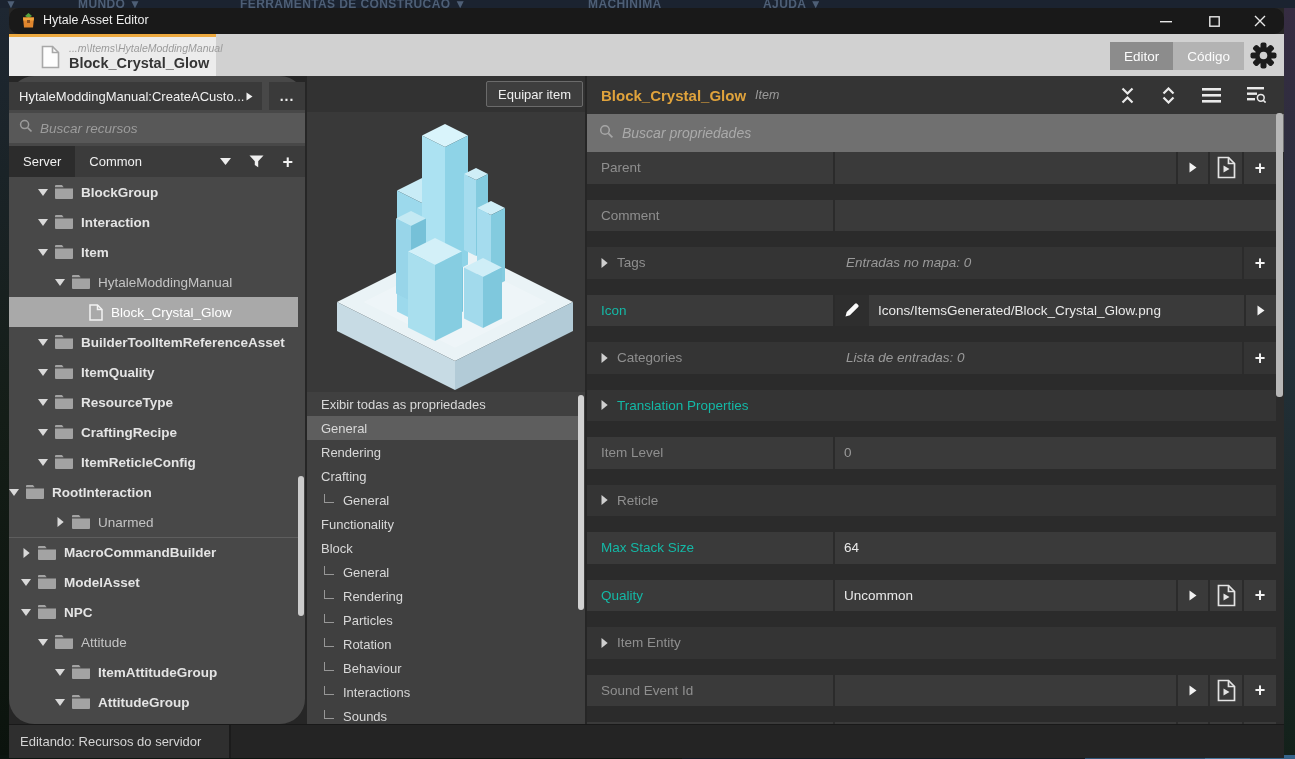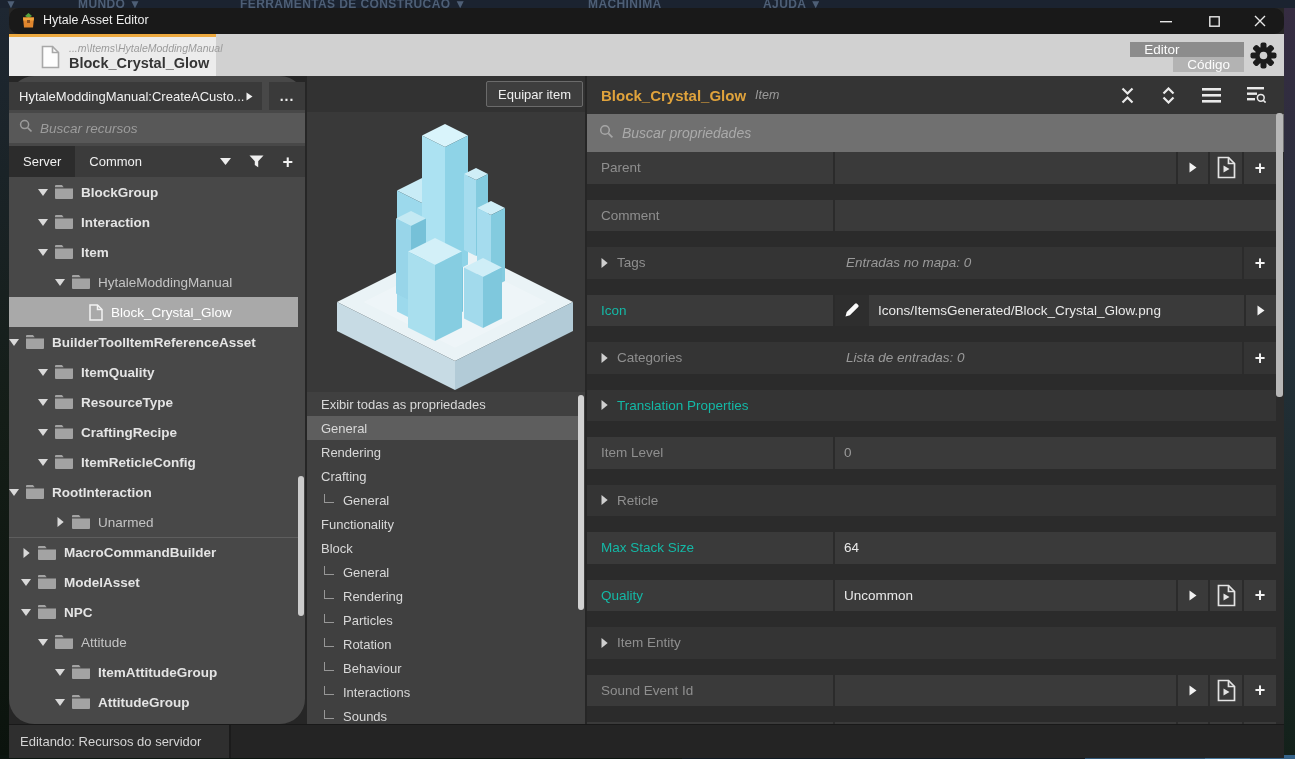--- a/index.html
+++ b/index.html
@@ -26,24 +26,24 @@
   .titlebar .apptitle{position:absolute;left:34px;top:5px;color:#ededed;font-size:12.5px;}
   .winbtn{position:absolute;top:0;width:44px;height:26px;display:flex;align-items:center;justify-content:center;}
   .winbtn.min{right:96px;} .winbtn.max{right:48px;} .winbtn.close{right:2px;}
 
   
   .tabstrip{position:absolute;left:0;top:26px;width:100%;height:42px;background:#d1d1d1;}
   .tab-active{position:absolute;left:0;top:0;width:207px;height:39px;background:#ececec;border-top:3px solid #eda93f;}
   .tab-fileicon{position:absolute;left:32px;top:8px;}
   .tab-path{position:absolute;left:60px;top:5px;width:140px;text-align:left;font-style:italic;font-size:10.5px;color:#9b9b9b;white-space:nowrap;}
   .tab-title{position:absolute;left:60px;top:18px;font-size:14.5px;color:#353535;font-weight:600;white-space:nowrap;}
-  .modebtns{position:absolute;right:40px;top:8px;height:28px;display:flex;flex-direction:column;}
+  .modebtns{position:absolute;right:40px;top:8px;height:28px;display:flex;}
   .modebtn{height:28px;padding:0 14px;display:flex;align-items:center;color:#fcfcfc;font-size:13.5px;}
   .modebtn.active{background:#8c8c8c;}
-  .modebtn.inactive{background:#b3b3b3;margin-left:43px;}
+  .modebtn.inactive{background:#b3b3b3;}
   .gearbox{position:absolute;right:6px;top:6px;width:30px;height:30px;display:flex;align-items:center;justify-content:center;}
 
   
   .main{position:absolute;left:0;top:68px;width:100%;height:648px;background:#262626;}
   .panel-left{position:absolute;left:0;top:0;width:296px;height:648px;background:#484848;border-radius:25px;}
   .panel-mid{position:absolute;left:298px;top:0;width:278px;height:648px;background:#323232;}
   .panel-right{position:absolute;left:578px;top:0;width:697px;height:648px;background:#2b2b2b;}
 
   
   .breadcrumb{position:absolute;left:0;top:6px;width:253px;height:28px;background:#3a3a3a;display:flex;align-items:center;padding:0 8px 0 10px;box-sizing:border-box;color:#f1f1f1;font-size:13px;white-space:nowrap;overflow:hidden;}
@@ -289,21 +289,21 @@
           <div class="tree-row selected" style="padding-left: 63px;">
             <span class="caret"></span>
             <span class="ticon">
               <svg width="14" height="17" viewBox="0 0 14 17">
                 <path d="M1 1 h7.5 l4.5 4.5 V16 H1 z" fill="none" stroke="#f2f2f2" stroke-width="1.5"></path>
                 <path d="M8.5 1 v4.5 H13" fill="none" stroke="#f2f2f2" stroke-width="1.5"></path>
               </svg>
             </span>
             <span class="tree-label">Block_Crystal_Glow</span>
           </div>
-          <div class="tree-row bold" style="">
+          <div class="tree-row bold" style="padding-left: 29px;">
             <span class="caret">
               <svg width="10" height="7" viewBox="0 0 10 7">
                 <path d="M0 0 h10 L5 7 z" fill="#d9d9d9"></path>
               </svg>
             </span>
             <span class="ticon">
               <svg width="18" height="14" viewBox="0 0 18 14">
                 <path d="M0 3.5 h18 v9.5 a1 1 0 0 1 -1 1 h-16 a1 1 0 0 1 -1 -1 z" fill="#a3a3a3"></path>
                 <path d="M0 1 a1 1 0 0 1 1 -1 h6 l1.6 2.2 h-8.6 z" fill="#a3a3a3"></path>
               </svg>

